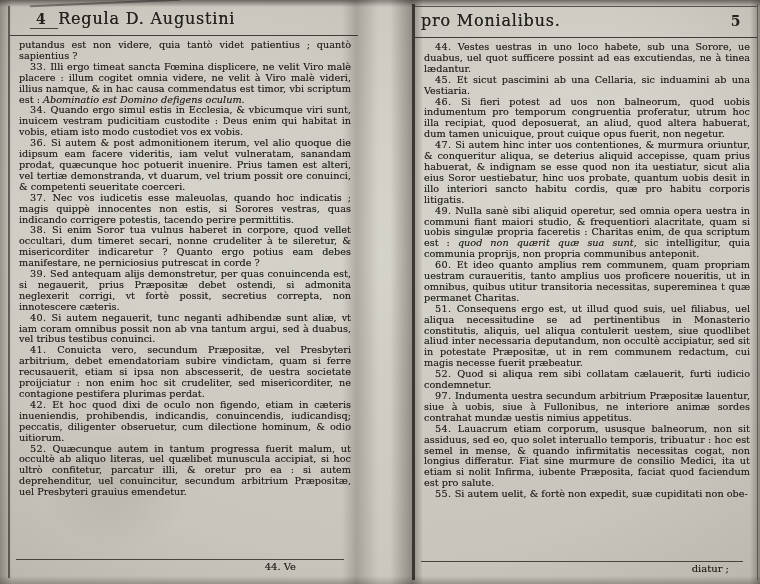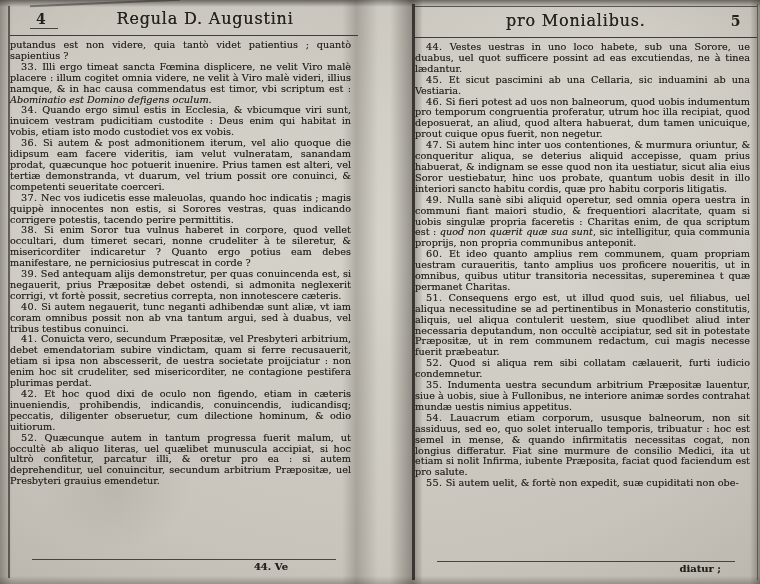--- a/index.html
+++ b/index.html
@@ -42,35 +42,35 @@
     border-left:2px solid rgba(48,44,38,.65);}
   .page-right{left:412px;top:4px;width:342px;height:576px;
     border-left:3px solid rgba(36,33,28,.8);
     border-right:1.5px solid rgba(48,44,38,.55);}
   .page-right .top-rule{position:absolute;top:2px;left:0;right:0;height:0;
     border-top:1.5px solid rgba(40,37,32,.7);}
 
   .hdr{display:flex;align-items:baseline;height:26px;padding:3px 6px 0 6px;
     border-bottom:1.6px solid rgba(40,37,32,.85);}
   .folio{font-size:14px;font-weight:bold;letter-spacing:.5px;}
-  .hdr-title{flex:1;text-align:center;font-size:16px;letter-spacing:.8px;
+  .hdr-title{flex:1;font-size:16px;letter-spacing:.8px;
     text-shadow:0 0 .5px rgba(32,30,26,.8);}
   .page-left .folio{margin-left:14px;border-bottom:1.4px solid rgba(40,37,32,.8);padding:0 12px 1px 6px;}
   .page-right .folio{margin-right:10px;}
   .page-right .hdr{margin-top:4px;}
 
-  .textblock{padding:4px 7px 0 0;text-align:justify;
+  .textblock{padding:4px 7px 0 9px;text-align:justify;
     font-size:9.7px;line-height:10.9px;
     color:#26241f;text-shadow:0 0 .6px rgba(38,35,30,.55);}
   .para{margin:0;text-indent:11px;}
   .para.cont{text-indent:0;}
   .pnum{letter-spacing:.3px;}
   .ital{font-style:italic;}
 
-  .foot{position:absolute;left:0;right:0;bottom:6px;padding:0 22px;font-weight:bold;}
+  .foot{position:absolute;left:0;right:8px;bottom:6px;padding:0 6px;}
   .foot-rule{border-top:1.5px solid rgba(40,37,32,.8);margin-bottom:1px;}
   .catchword{text-align:right;font-size:10px;padding-right:48px;
     text-shadow:0 0 .5px rgba(38,35,30,.5);}
   .page-right .catchword{padding-right:14px;}
 </style>
 </head>
 <body>
 
 <div class="scan">
   <div class="top-edge"></div>
@@ -114,21 +114,21 @@
     </div>
     <div class="textblock" id="right-text">
         <p class="para"><span class="pnum">44. </span><span>Vestes uestras in uno loco habete, sub una Sorore, ue duabus, uel quot sufficere possint ad eas excutiendas, ne à tinea lædantur.</span></p>
         <p class="para"><span class="pnum">45. </span><span>Et sicut pascimini ab una Cellaria, sic induamini ab una Vestiaria.</span></p>
         <p class="para"><span class="pnum">46. </span><span>Si fieri potest ad uos non balneorum, quod uobis indumentum pro temporum congruentia proferatur, utrum hoc illa recipiat, quod deposuerat, an aliud, quod altera habuerat, dum tamen unicuique, prout cuique opus fuerit, non negetur.</span></p>
         <p class="para"><span class="pnum">47. </span><span>Si autem hinc inter uos contentiones, &amp; murmura oriuntur, &amp; conqueritur aliqua, se deterius aliquid accepisse, quam prius habuerat, &amp; indignam se esse quod non ita uestiatur, sicut alia eius Soror uestiebatur, hinc uos probate, quantum uobis desit in illo interiori sancto habitu cordis, quæ pro habitu corporis litigatis.</span></p>
         <p class="para"><span class="pnum">49. </span><span>Nulla sanè sibi aliquid operetur, sed omnia opera uestra in communi fiant maiori studio, &amp; frequentiori alacritate, quam si uobis singulæ propria faceretis : Charitas enim, de qua scriptum est : </span><span class="ital">quod non quærit quæ sua sunt</span><span>, sic intelligitur, quia communia proprijs, non propria communibus anteponit.</span></p>
         <p class="para"><span class="pnum">60. </span><span>Et ideo quanto amplius rem communem, quam propriam uestram curaueritis, tanto amplius uos proficere noueritis, ut in omnibus, quibus utitur transitoria necessitas, supereminea t quæ permanet Charitas.</span></p>
         <p class="para"><span class="pnum">51. </span><span>Consequens ergo est, ut illud quod suis, uel filiabus, uel aliqua necessitudine se ad pertinentibus in Monasterio constitutis, aliquis, uel aliqua contulerit uestem, siue quodlibet aliud inter necessaria deputandum, non occultè accipiatur, sed sit in potestate Præpositæ, ut in rem communem redactum, cui magis necesse fuerit præbeatur.</span></p>
         <p class="para"><span class="pnum">52. </span><span>Quod si aliqua rem sibi collatam cælauerit, furti iudicio condemnetur.</span></p>
-        <p class="para"><span class="pnum">35. </span><span>Indumenta uestra secundum arbitrium Præpositæ lauentur, siue à uobis, siue à Fullonibus, ne interiore animæ sordes contrahat mundæ uestis nimius appetitus.</span></p>
+        <p class="para"><span class="pnum">97. </span><span>Indumenta uestra secundum arbitrium Præpositæ lauentur, siue à uobis, siue à Fullonibus, ne interiore animæ sordes contrahat mundæ uestis nimius appetitus.</span></p>
         <p class="para"><span class="pnum">54. </span><span>Lauacrum etiam corporum, ususque balneorum, non sit assiduus, sed eo, quo solet interuallo temporis, tribuatur : hoc est semel in mense, &amp; quando infirmitatis necessitas cogat, non longius differatur. Fiat sine murmure de consilio Medici, ita ut etiam si nolit Infirma, iubente Præposita, faciat quod faciendum est pro salute.</span></p>
         <p class="para"><span class="pnum">55. </span><span>Si autem uelit, &amp; fortè non expedit, suæ cupiditati non obe-</span></p>
       </div>
     <div class="foot">
       <div class="foot-rule"></div>
       <div class="catchword">diatur ;</div>
     </div>
   </div>
 </div>
 

